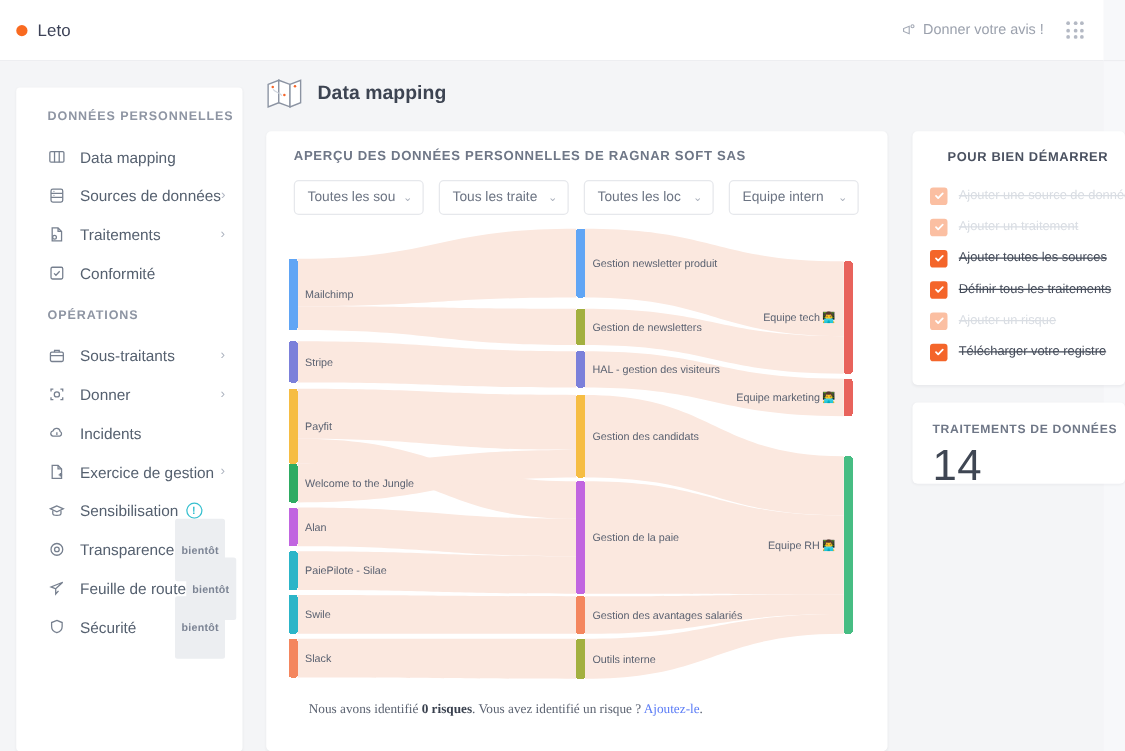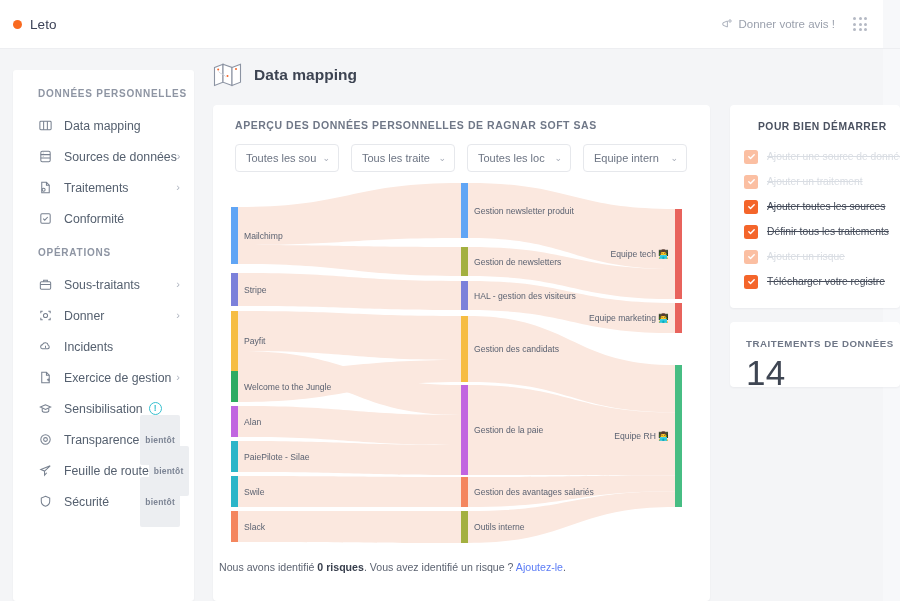--- a/index.html
+++ b/index.html
@@ -85,21 +85,21 @@
   .filter-chev { color:#a7adb9; font-size:9px; margin-left:4px; }
 
   
   .sankey { position:absolute; left:0; top:72px; width:497px; height:370px; }
   .sankey svg { display:block; }
   .snode { shape-rendering: crispEdges; }
   .slabel { font-family:"Liberation Sans", sans-serif; font-size:8.6px; fill:#5b6271; }
   .slabel-r { text-anchor:end; }
 
   .card-foot {
-    position:absolute; left:6px; bottom:28px; font-size:10.6px; color:#5d6472;
+    position:absolute; left:34px; bottom:28px; font-size:10.6px; color:#5d6472;font-family:Liberation Serif, serif;
   }
   .card-foot b { color:#39404e; }
   .card-foot a { color:#5b7cf6; text-decoration:none; }
 
   
   .rpanel {
     position:absolute; left:730px; width:170px; background:#fff; border-radius:4px;
     box-shadow:0 1px 2px rgba(30,40,60,.05);
   }
   .rpanel-start { top:105px; height:203px; padding:16px 0 0 14px; }

